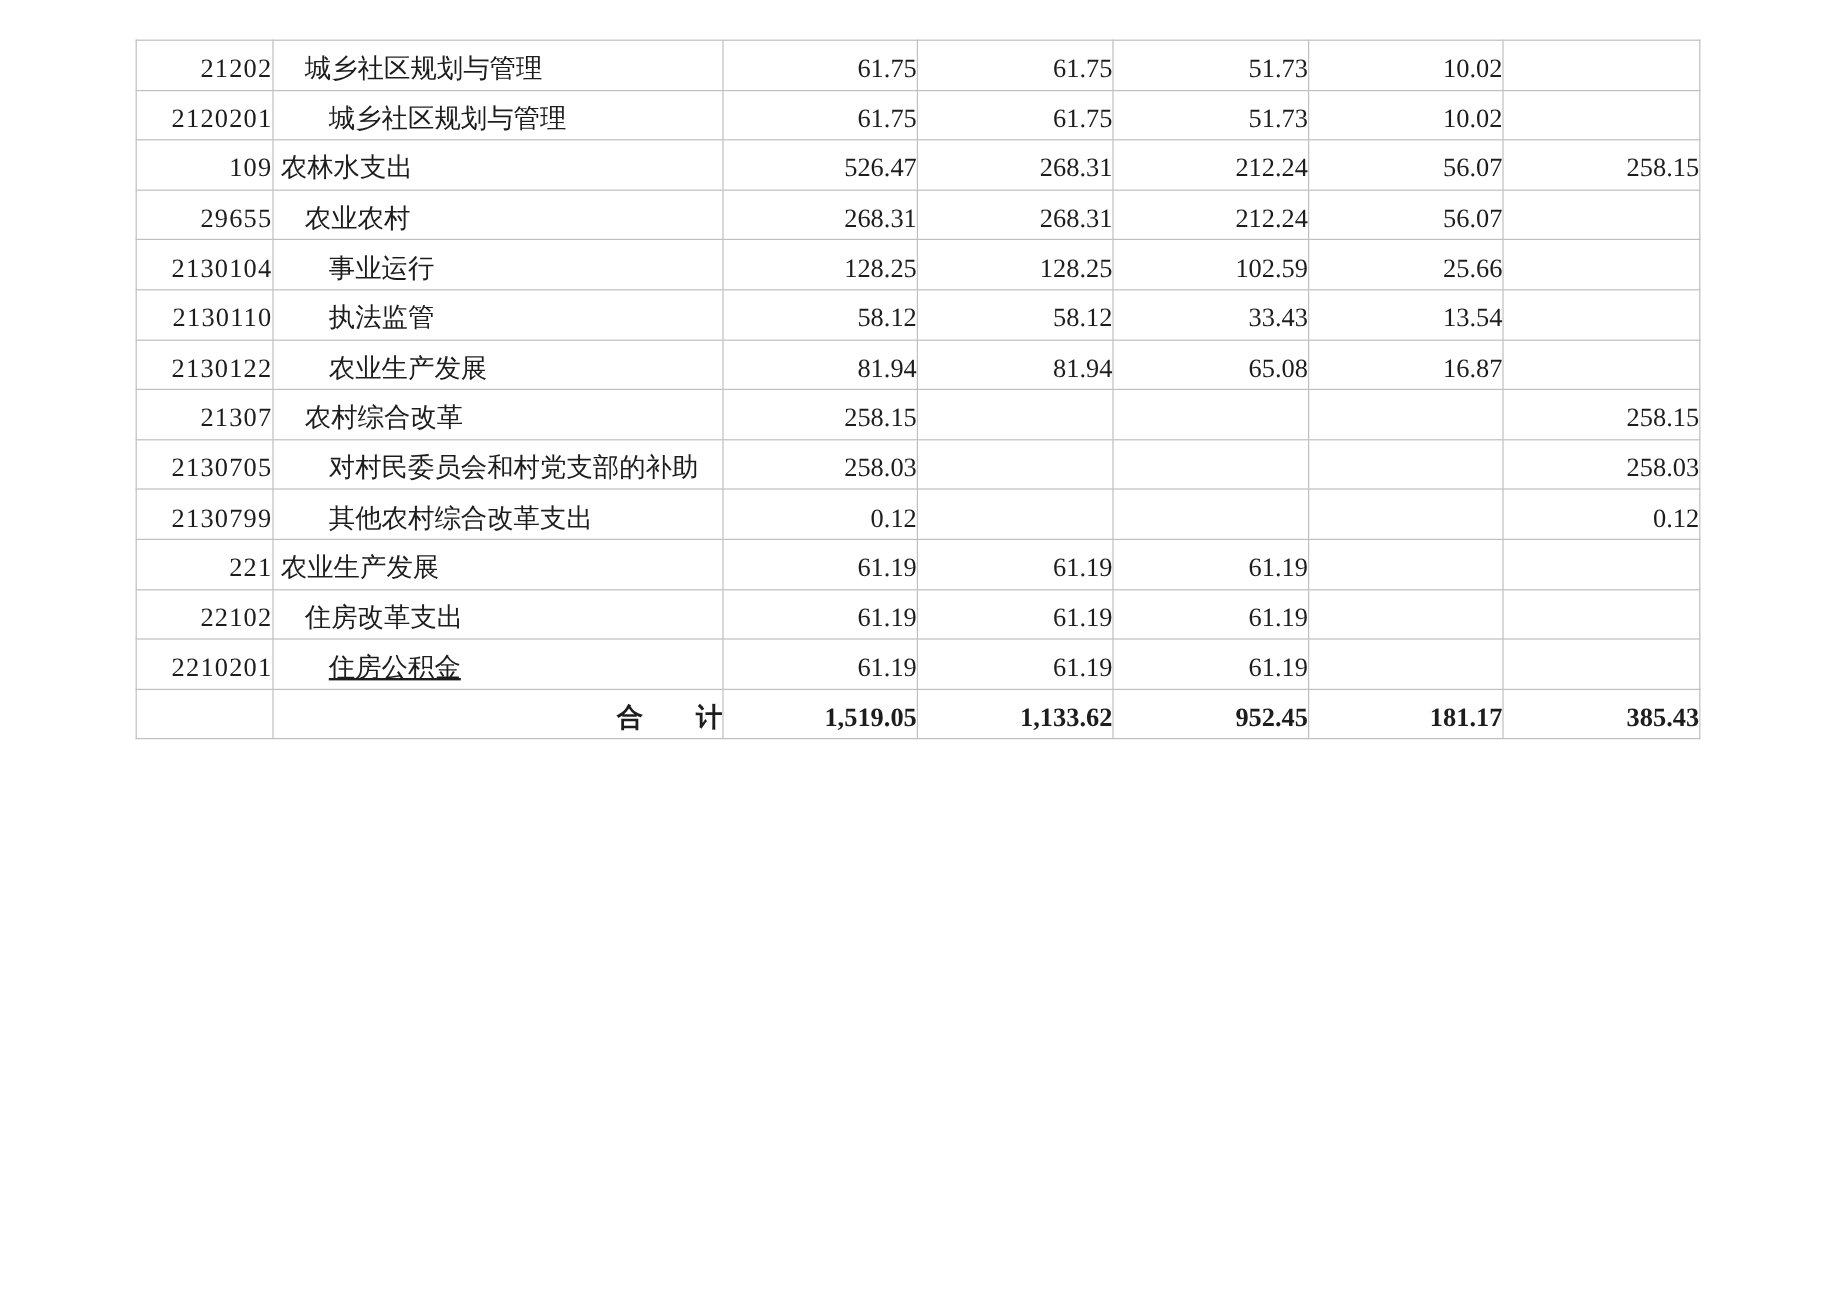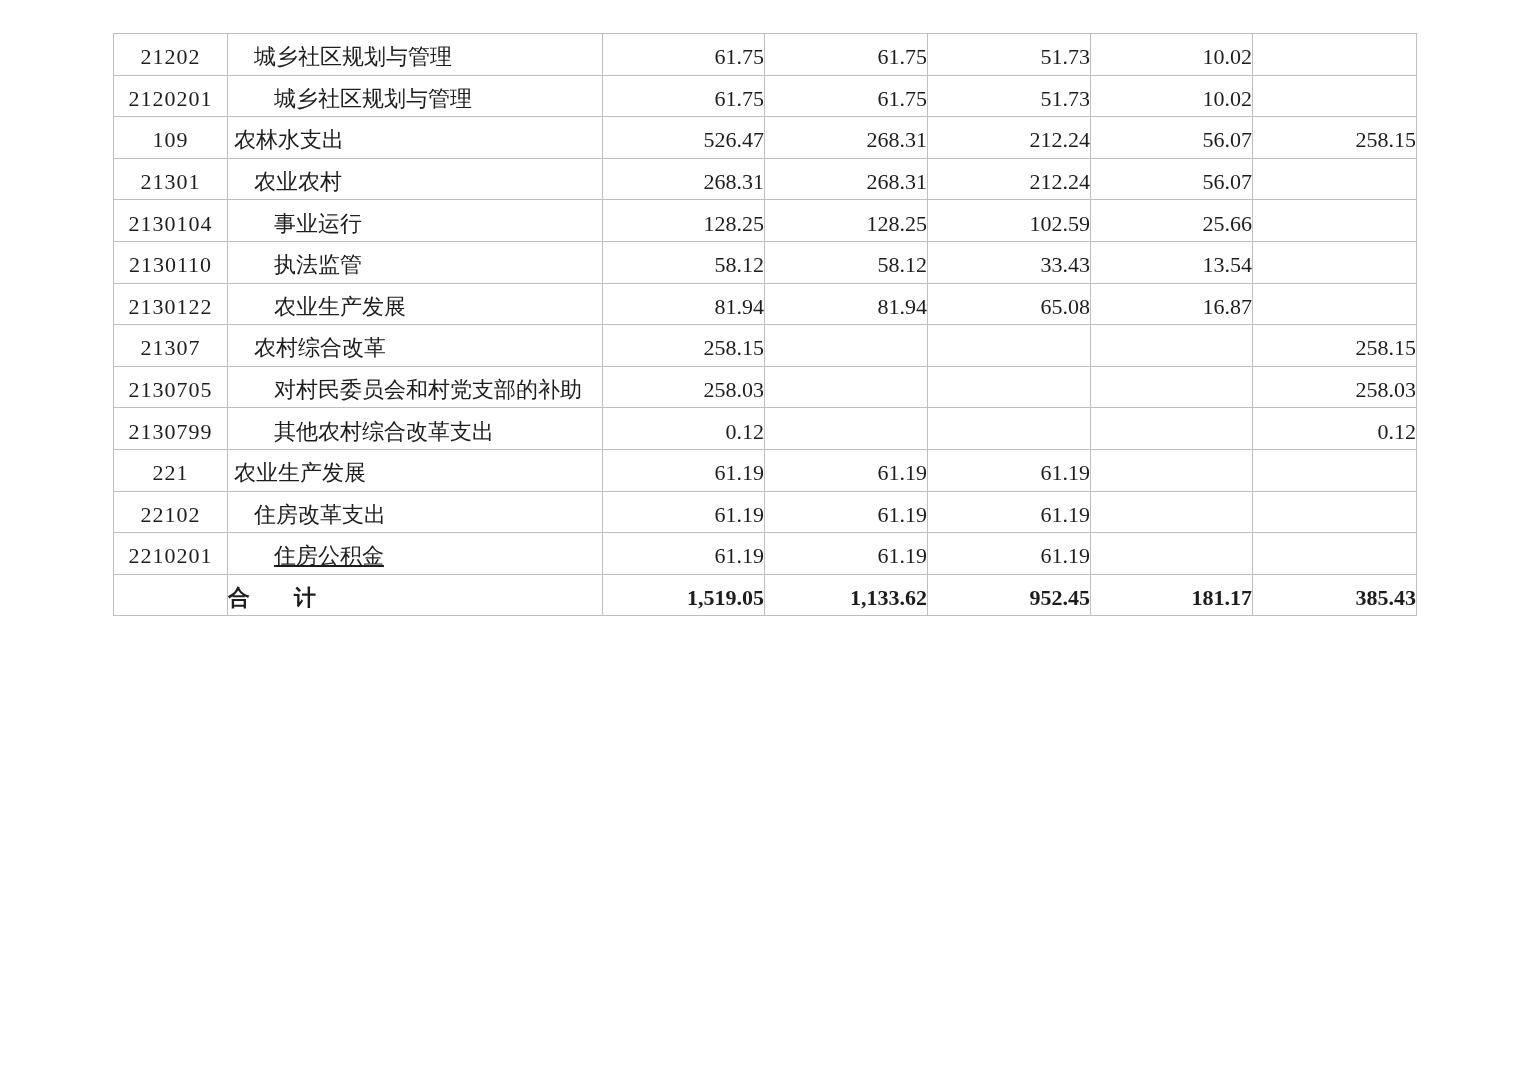--- a/index.html
+++ b/index.html
@@ -36,35 +36,35 @@
     padding-top: 6px;
     vertical-align: middle;
     font-size: 22px;
     line-height: 1;
     color: #1d1d1d;
     white-space: nowrap;
     overflow: hidden;
   }
   td.code-cell {
     padding-left: 6px;
-    text-align: center;
+    text-align: right;
     letter-spacing: 1px;
   }
   td.name-cell {
     text-align: left;
   }
   td.amount-cell {
     text-align: right;
     padding-right: 4px;
   }
   tr.total-row td {
     font-weight: bold;
   }
   tr.total-row td.name-cell {
-    text-align: left;
+    text-align: right;
     padding-left: 0 !important;
   }
 </style>
 </head>
 <body>
 
 <div class="page">
   <div class="table-wrap">
     <table class="budget-table">
       <colgroup>
@@ -101,21 +101,21 @@
     <td class="code-cell">109</td>
     <td class="name-cell" style="padding-left: 6px;">农林水支出</td>
     <td class="amount-cell">526.47</td>
     <td class="amount-cell">268.31</td>
     <td class="amount-cell">212.24</td>
     <td class="amount-cell">56.07</td>
     <td class="amount-cell">258.15</td>
   </tr>
 
   <tr>
-    <td class="code-cell">21301</td>
+    <td class="code-cell">29655</td>
     <td class="name-cell" style="padding-left: 26px;">农业农村</td>
     <td class="amount-cell">268.31</td>
     <td class="amount-cell">268.31</td>
     <td class="amount-cell">212.24</td>
     <td class="amount-cell">56.07</td>
     <td class="amount-cell"></td>
   </tr>
 
   <tr>
     <td class="code-cell">2130104</td>

